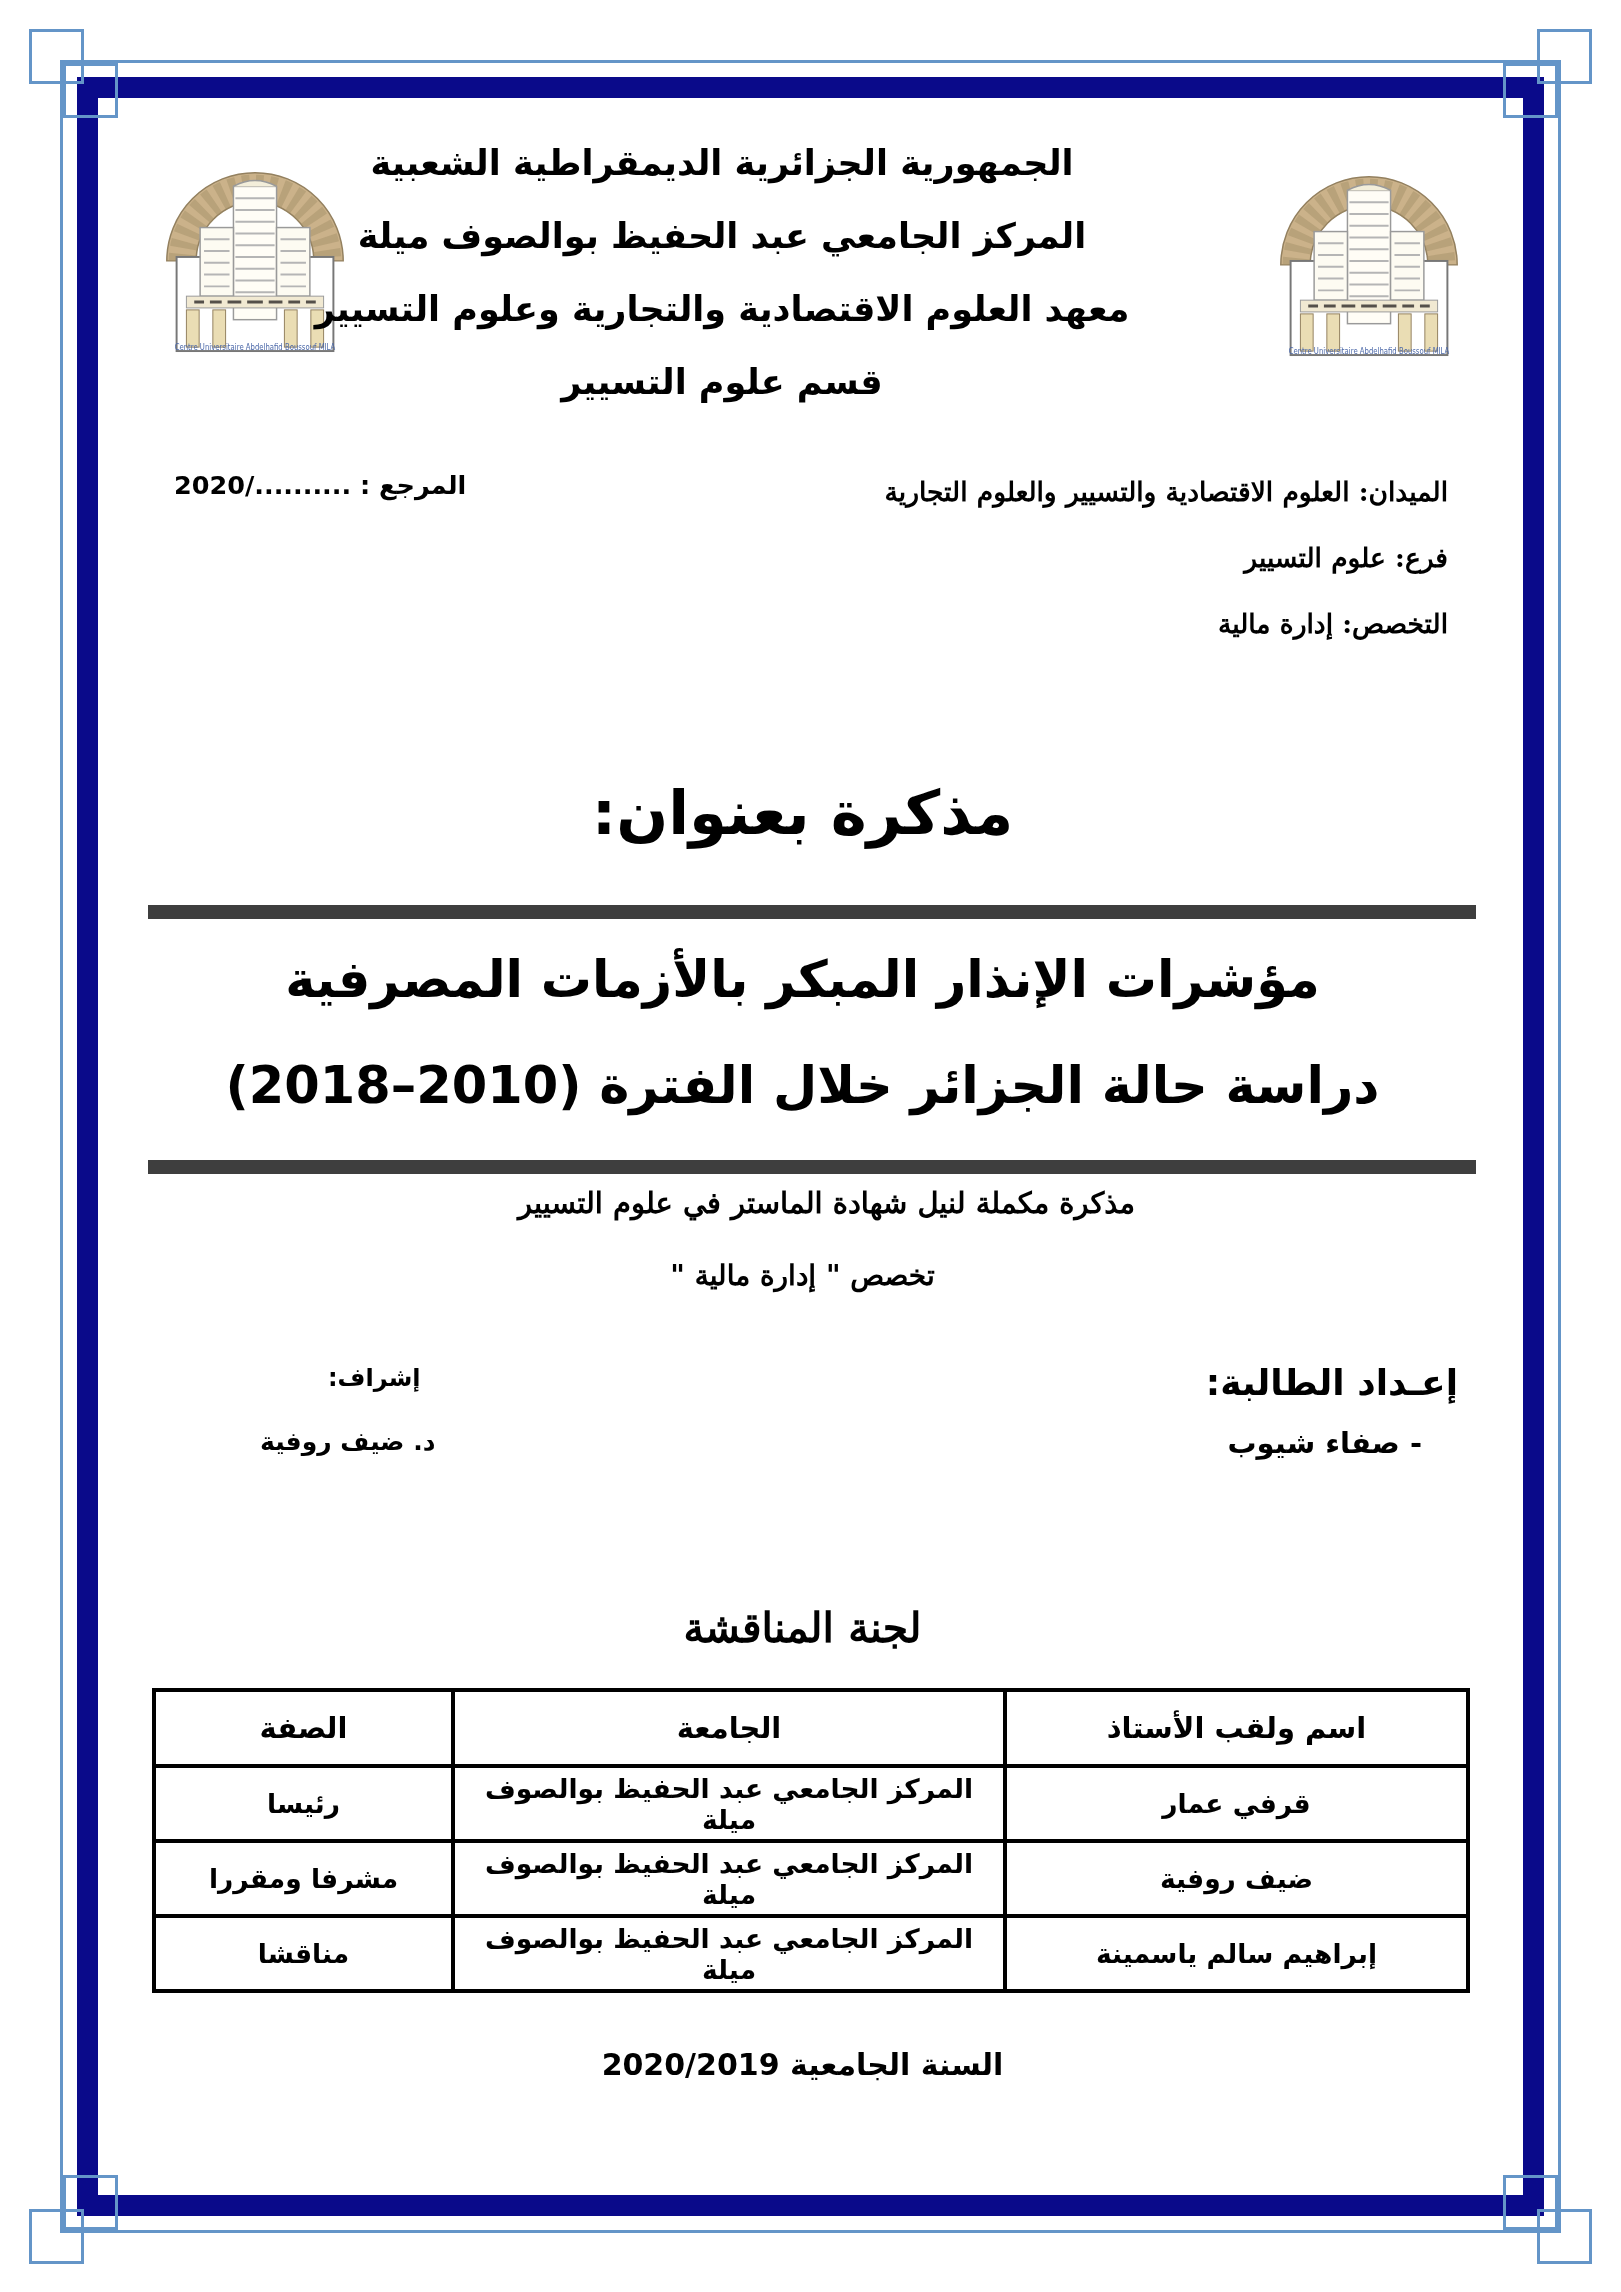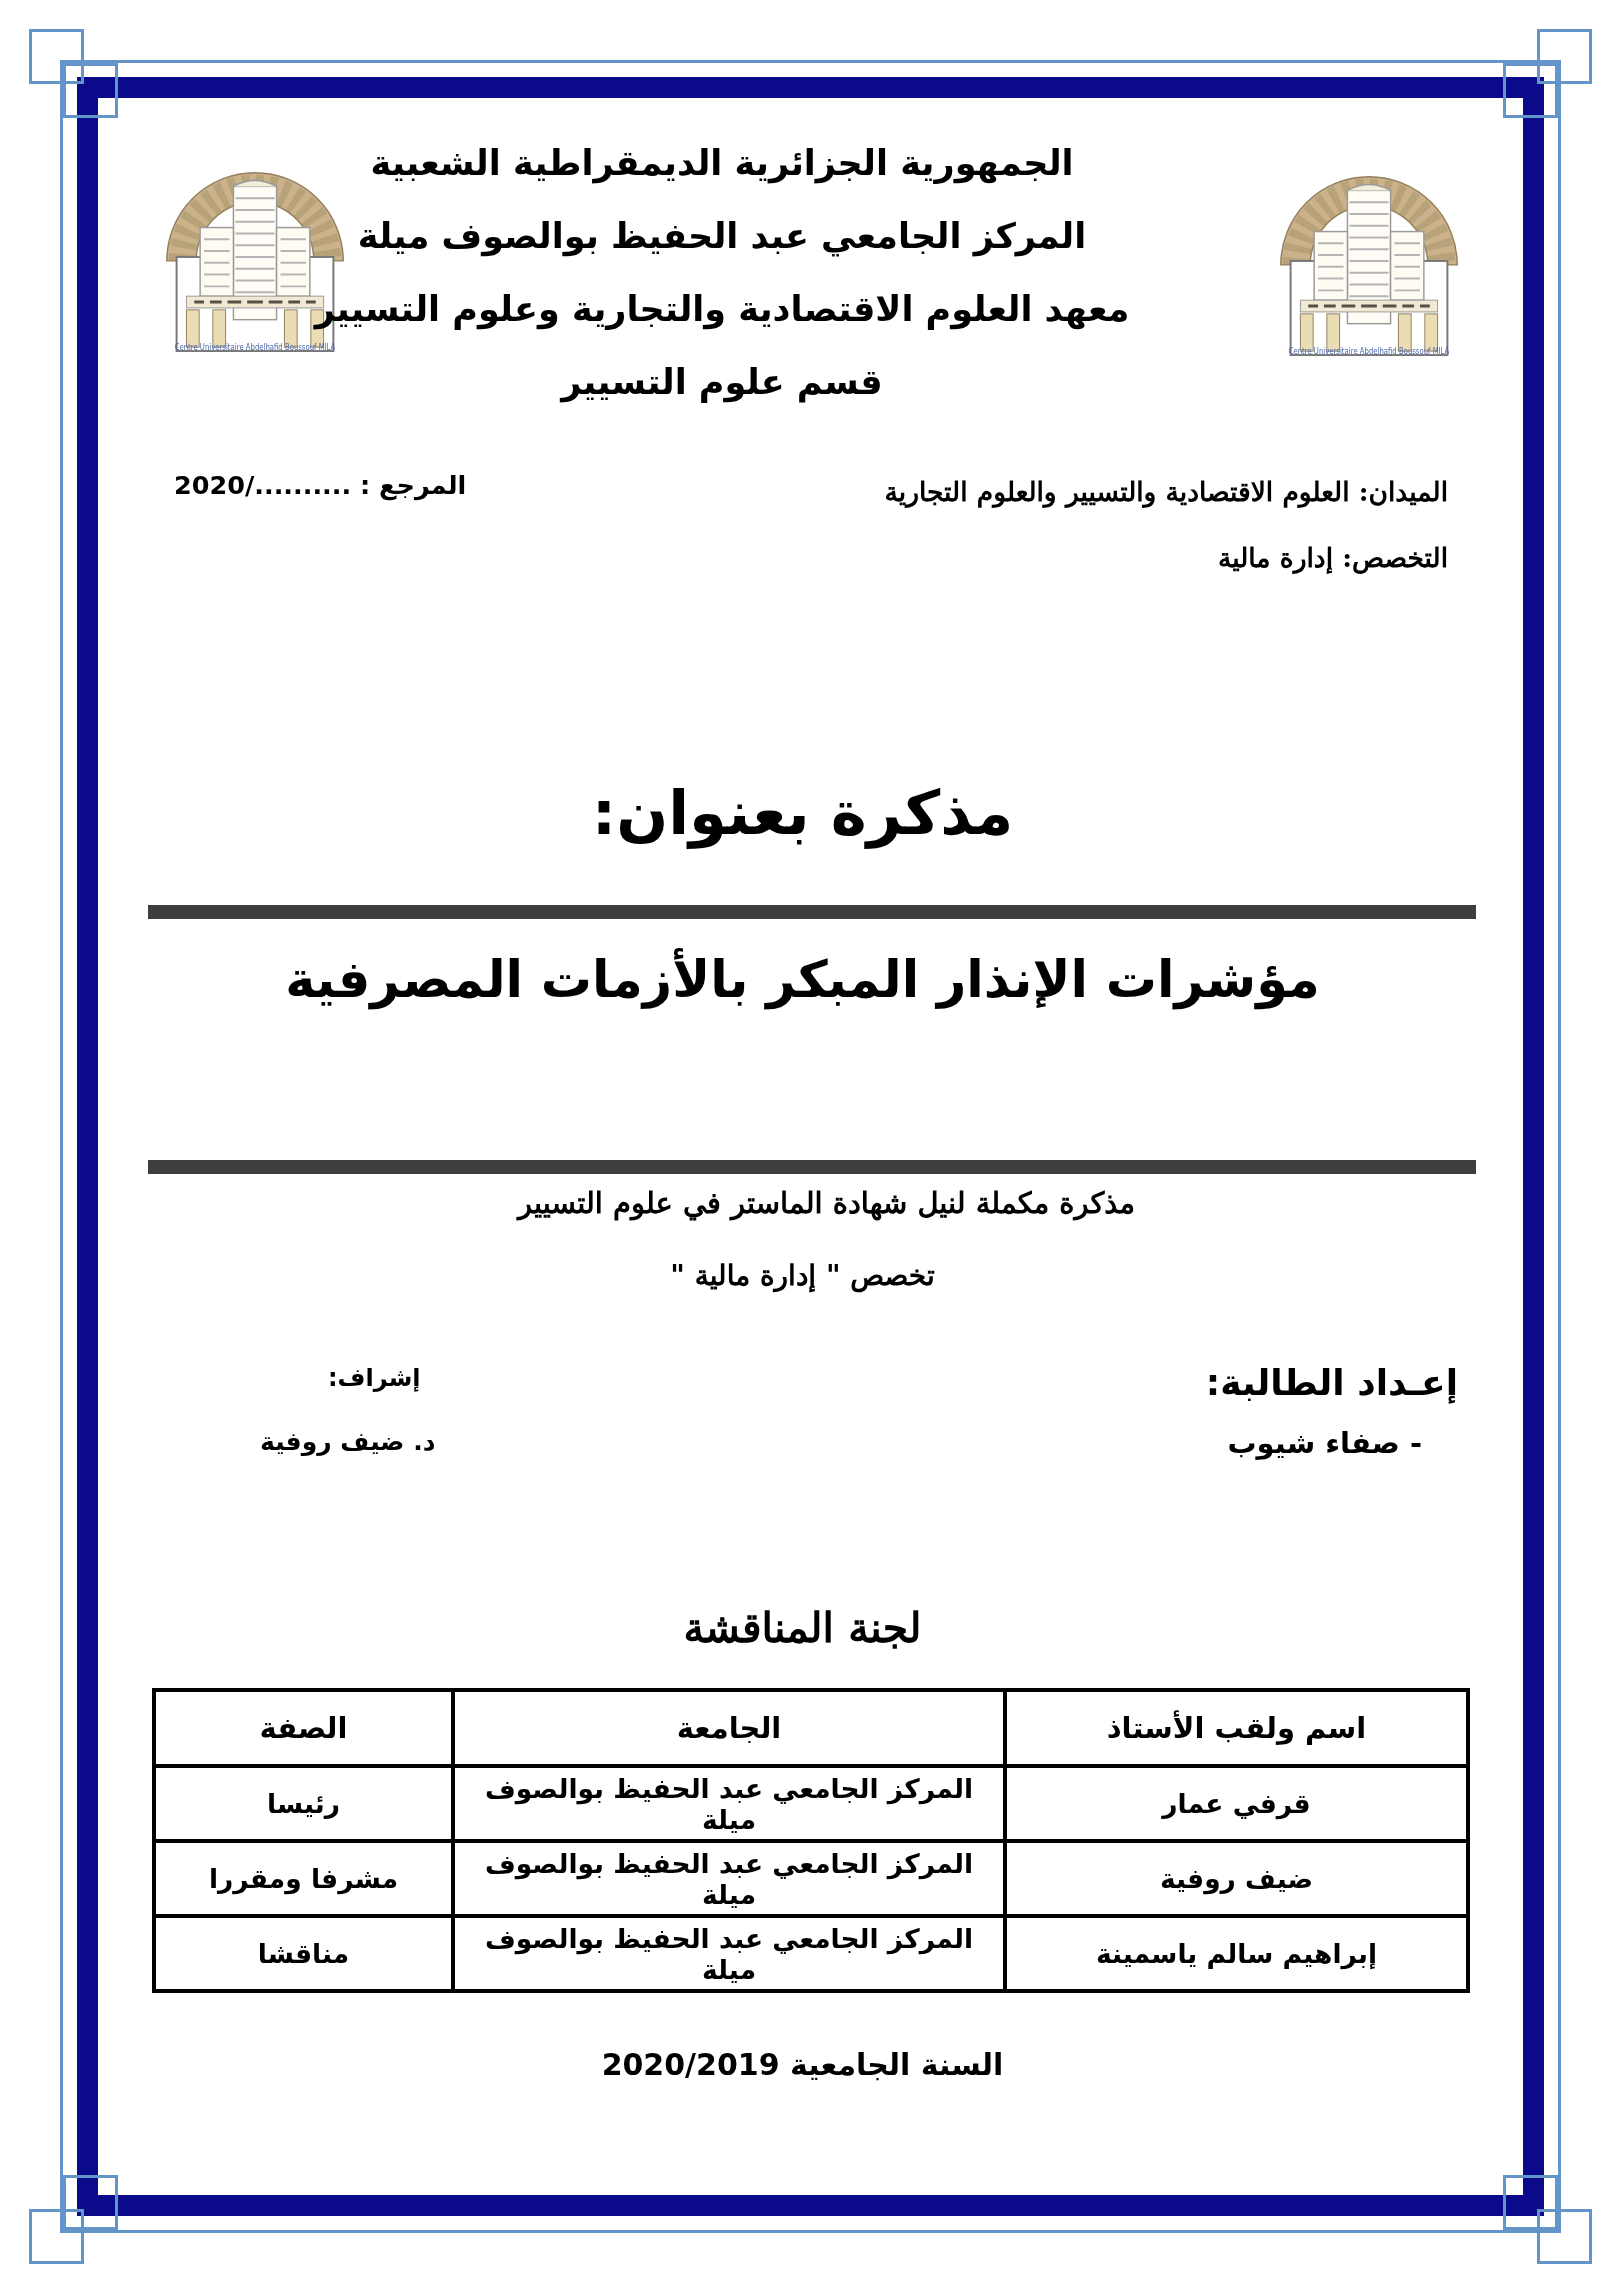--- a/index.html
+++ b/index.html
@@ -109,31 +109,33 @@
 
   <div class="abs header-block" dir="rtl">
     <div>الجمهورية الجزائرية الديمقراطية الشعبية</div>
     <div>المركز الجامعي عبد الحفيظ بوالصوف ميلة</div>
     <div>معهد العلوم الاقتصادية والتجارية وعلوم التسيير</div>
     <div>قسم علوم التسيير</div>
   </div>
 
   <div class="abs info-block dec" dir="rtl">
     <div>الميدان: العلوم الاقتصادية والتسيير والعلوم التجارية</div>
+    <div>فرع: علوم التسيير</div>
     <div>التخصص: إدارة مالية</div>
   </div>
 
   <div class="abs reference" dir="rtl">المرجع : ........../2020</div>
 
   <div class="abs center memo-heading" dir="rtl">مذكرة بعنوان:</div>
 
   <div class="abs bar bar1"></div>
 
   <div class="abs center title-block" dir="rtl">
     <div>مؤشرات الإنذار المبكر بالأزمات المصرفية</div>
+    <div>دراسة حالة الجزائر خلال الفترة (2010–2018)</div>
   </div>
 
   <div class="abs bar bar2"></div>
 
   <div class="abs center subtitle1 dec" dir="rtl">مذكرة مكملة لنيل شهادة الماستر في علوم التسيير</div>
   <div class="abs center subtitle2 dec" dir="rtl">تخصص " إدارة مالية "</div>
 
   <div class="abs prep-label" dir="rtl">إعـداد الطالبة:</div>
   <div class="abs student-name" dir="rtl">- صفاء شيوب</div>
   <div class="abs sup-label" dir="rtl">إشراف:</div>

